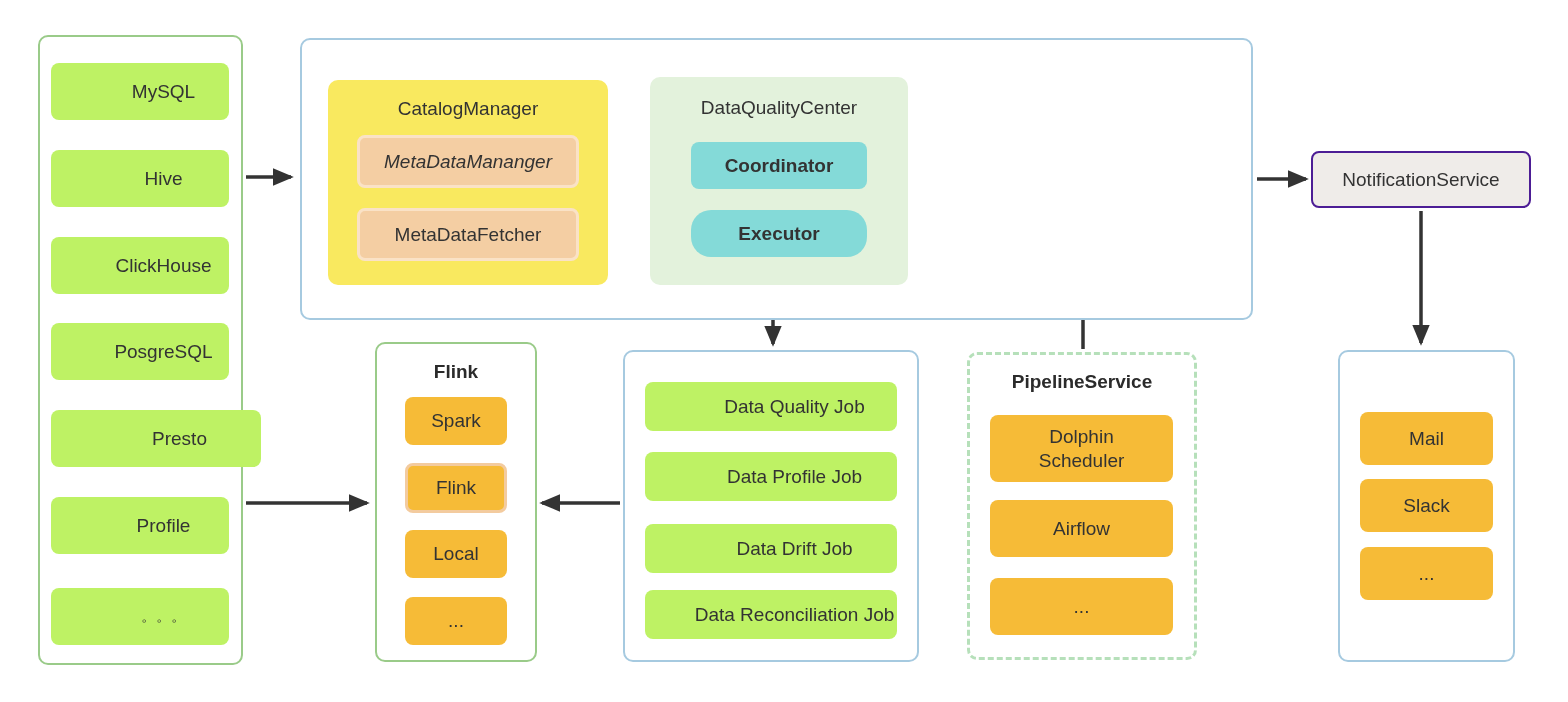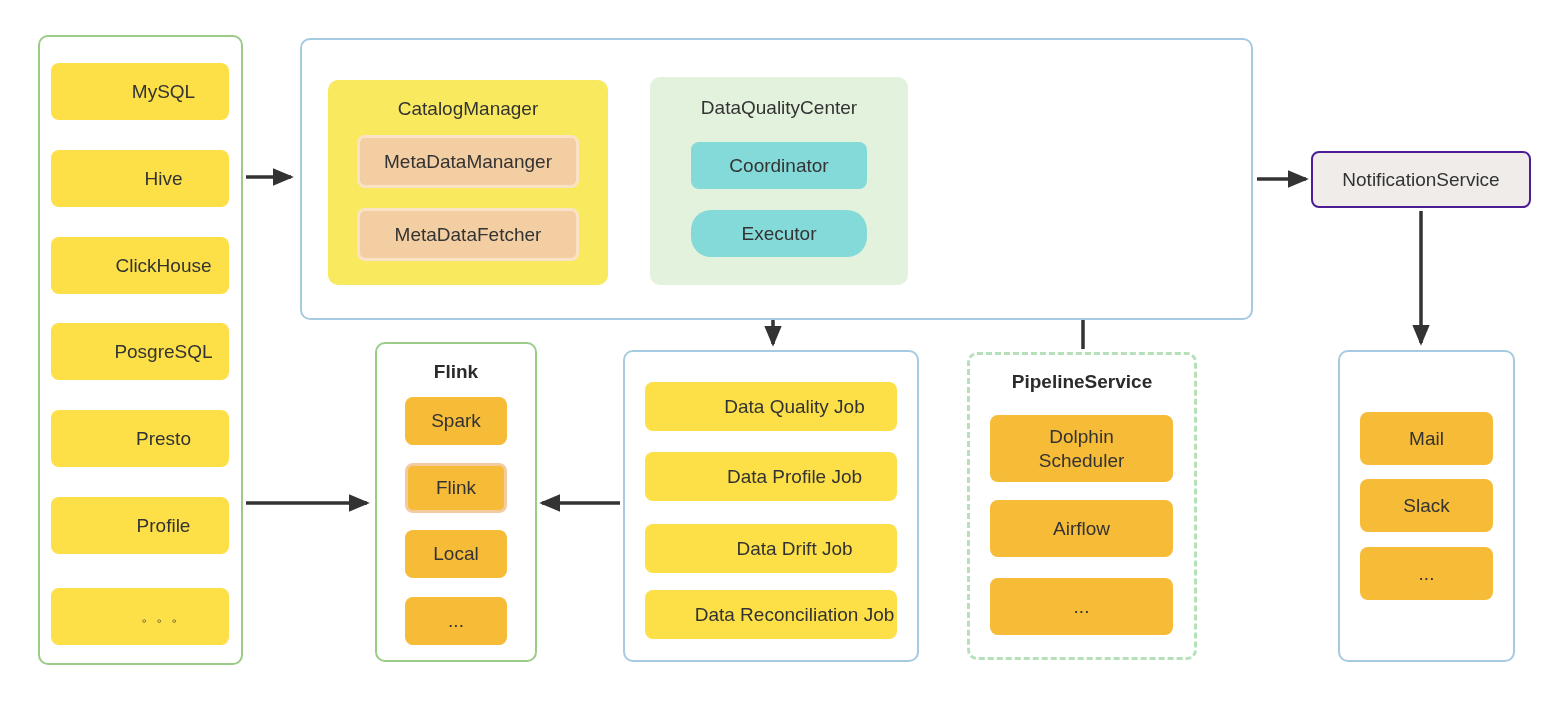--- a/index.html
+++ b/index.html
@@ -5,24 +5,24 @@
   html,body{margin:0;padding:0;background:#ffffff;}
   body{font-family:"Liberation Sans","DejaVu Sans",sans-serif;color:#333;}
   .canvas{position:relative;width:1568px;height:702px;background:#fff;overflow:hidden;}
   .panel{position:absolute;background:#fff;border-radius:10px;box-sizing:border-box;}
   .green-border{border:2px solid #9acb89;}
   .blue-border{border:2px solid #a6cae0;}
   .green-dashed{border:3px dashed #b6e0ba;}
   .box{position:absolute;display:flex;align-items:center;justify-content:center;
        text-align:center;border-radius:8px;font-size:19px;line-height:1.25;
        box-sizing:border-box;color:#333;}
-  .yellow{background:#fde047;padding-left:47px;}
+  .yellow{background:#bef264;padding-left:47px;}
   .orange{background:#f6bb37;}
   .peach{background:#f4cea3;border:3px solid #fae2c6;}
-  .cyan{background:#84dad8;}
+  .cyan{background:#84dad8;font-weight:bold;}
   .greenbox{background:#a7d398;border-radius:6px;}
   .group{position:absolute;border-radius:10px;box-sizing:border-box;}
   .group-title{position:absolute;left:0;right:0;text-align:center;font-size:19px;color:#333;}
   .bold-title{font-weight:700;color:#2b2b2b;}
   .arrows{position:absolute;left:0;top:0;pointer-events:none;}
 </style>
 </head>
 <body>
 
 <div class="canvas">
@@ -40,30 +40,30 @@
     <line x1="1257" y1="179" x2="1306" y2="179" stroke="#333" stroke-width="3.5" marker-end="url(#ah)"></line>
     <line x1="1421" y1="211" x2="1421" y2="343" stroke="#333" stroke-width="3.5" marker-end="url(#ah)"></line>
     <line x1="620" y1="503" x2="542" y2="503" stroke="#333" stroke-width="3.5" marker-end="url(#ah)"></line>
   </svg>
 
   <div class="panel green-border" style="left:38px;top:35px;width:205px;height:630px;">
     <div class="box yellow" style="left:11px;top:26px;width:178px;height:57px;">MySQL</div>
     <div class="box yellow" style="left:11px;top:113px;width:178px;height:57px;">Hive</div>
     <div class="box yellow" style="left:11px;top:200px;width:178px;height:57px;">ClickHouse</div>
     <div class="box yellow" style="left:11px;top:286px;width:178px;height:57px;">PosgreSQL</div>
-    <div class="box yellow" style="left:11px;top:373px;width:178px;height:57px;">Presto</div>
+    <div class="box yellow" style="left:11px;top:373px;width:210px;height:57px;">Presto</div>
     <div class="box yellow" style="left:11px;top:460px;width:178px;height:57px;">Profile</div>
     <div class="box yellow" style="left:11px;top:551px;width:178px;height:57px;font-size:15px;">。。。</div>
   </div>
 
   <div class="panel blue-border" style="left:300px;top:38px;width:953px;height:282px;">
 
     <div class="group" style="left:26px;top:40px;width:280px;height:205px;background:#f9e95f;">
       <div class="group-title" style="top:18px;">CatalogManager</div>
-      <div class="box peach" style="left:29px;top:55px;width:222px;height:53px;">MetaDataMananger</div>
+      <div class="box peach" style="left:29px;top:55px;width:222px;height:53px;font-style:italic;">MetaDataMananger</div>
       <div class="box peach" style="left:29px;top:128px;width:222px;height:53px;">MetaDataFetcher</div>
     </div>
 
     <div class="group" style="left:348px;top:37px;width:258px;height:208px;background:#e3f2dc;">
       <div class="group-title" style="top:20px;">DataQualityCenter</div>
       <div class="box cyan" style="left:41px;top:65px;width:176px;height:47px;">Coordinator</div>
       <div class="box cyan" style="left:41px;top:133px;width:176px;height:47px;border-radius:20px;">Executor</div>
     </div>
 
   </div>

